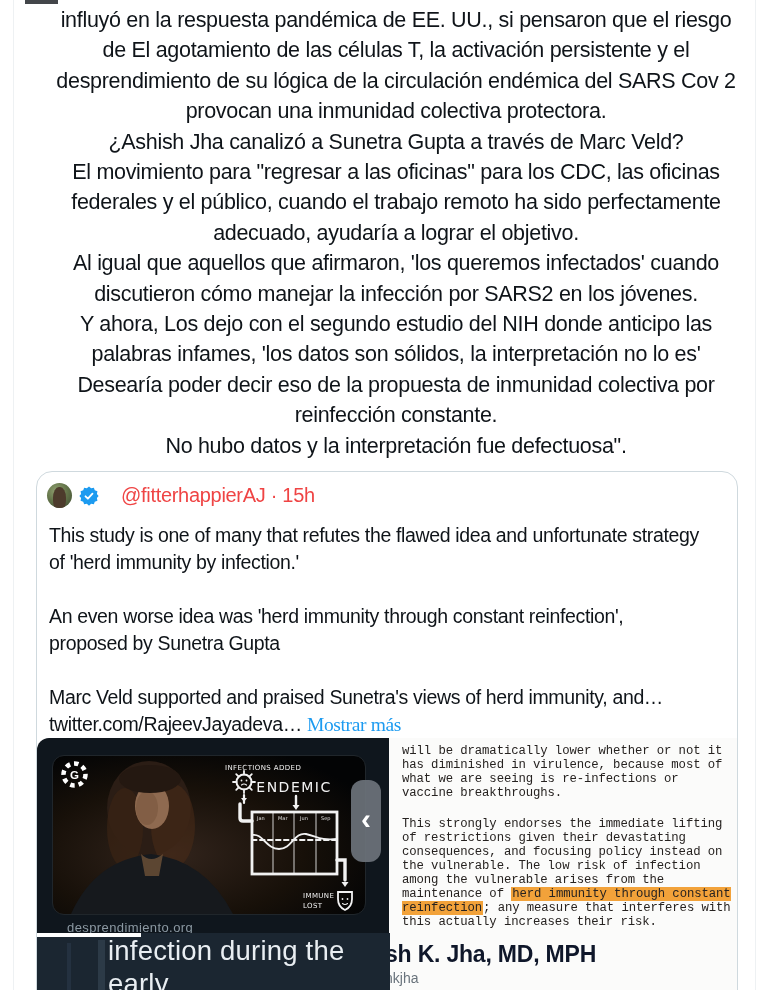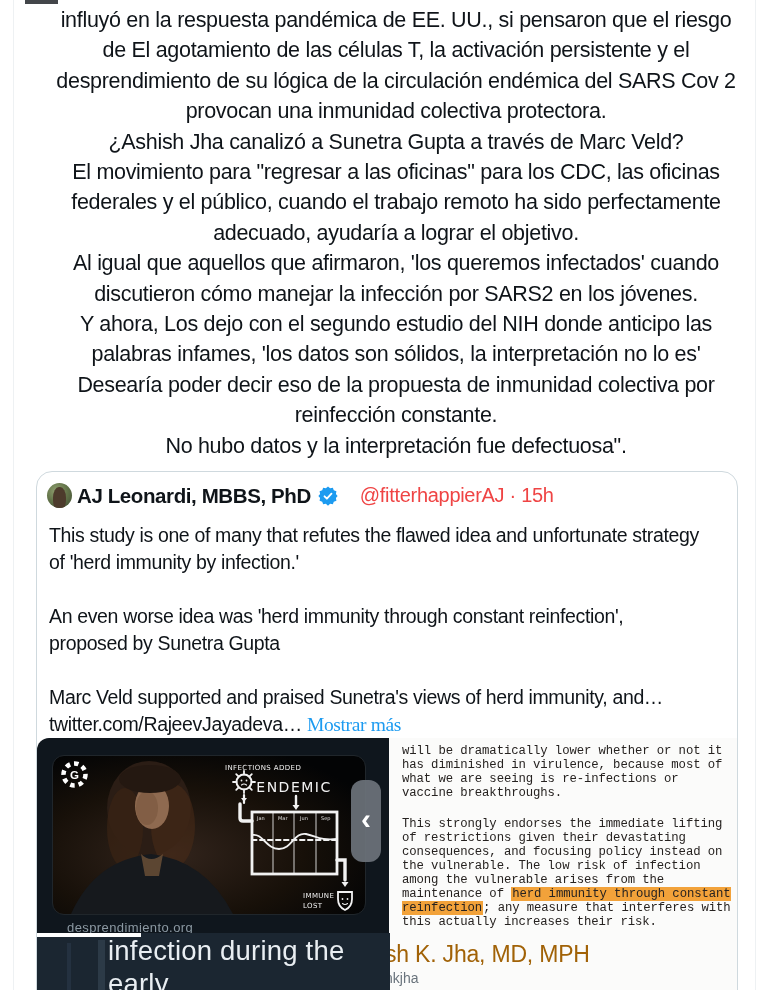--- a/index.html
+++ b/index.html
@@ -62,22 +62,22 @@
   .article-item{position:absolute;left:352px;top:0;width:348px;height:294px;background:#fbfbfa;}
   .article-text{
     position:absolute;left:13px;top:6px;width:330px;
     font-family:Liberation Mono, monospace;font-size:12.3px;line-height:14px;
     letter-spacing:-0.1px;color:#262220;
   }
   .article-text p{margin:0 0 17px 0;}
   .article-text p:last-child{margin:0;}
   mark.hl{background:#f2a23a;color:#262220;padding:0 1px;}
   .article-author{
-    position:absolute;left:-4px;top:203px;font-size:23px;font-weight:normal;
-    color:#a16207;letter-spacing:-0.2px;font-family:"Liberation Sans",sans-serif;white-space:nowrap;
+    position:absolute;left:-4px;top:203px;font-size:23px;font-weight:bold;
+    color:#0f172a;letter-spacing:-0.2px;font-family:"Liberation Sans",sans-serif;white-space:nowrap;
   }
   .article-handle{position:absolute;left:-4px;top:232px;font-size:14px;color:#69737c;font-family:"Liberation Sans",sans-serif;}
 
   .caption-band{position:absolute;left:-3px;top:195px;width:356px;height:99px;background:#1b2631;z-index:5;}
   .seam{position:absolute;left:0;top:0;width:107px;height:4px;background:#ffffff;}
   .strip-a{position:absolute;left:33px;top:10px;width:4px;height:89px;background:#243140;}
   .strip-b{position:absolute;left:64px;top:7px;width:7px;height:92px;background:#2c3a47;}
   .caption-text{
     position:absolute;left:74px;top:1px;font-size:27.5px;line-height:33px;
     color:#e9eef2;white-space:pre-line;letter-spacing:0.2px;
@@ -103,21 +103,20 @@
 Y ahora, Los dejo con el segundo estudio del NIH donde anticipo las
 palabras infames, 'los datos son sólidos, la interpretación no lo es'
 Desearía poder decir eso de la propuesta de inmunidad colectiva por
 reinfección constante.
 No hubo datos y la interpretación fue defectuosa".</div>
 
 <div class="quote-card">
 
   <div class="q-header">
     <div class="avatar"></div>
-    <span class="q-name">AJ Leonardi, MBBS, PhD</span>
     <svg class="badge" viewBox="0 0 24 24">
       <path fill="#1d9bf0" d="M12 1.5l2.3 2 3-.6 1 2.9 2.9 1-.6 3L22.5 12l-1.9 2.2.6 3-2.9 1-1 2.9-3-.6-2.3 2-2.3-2-3 .6-1-2.9-2.9-1 .6-3L1.5 12l1.9-2.2-.6-3 2.9-1 1-2.9 3 .6z"></path>
       <path fill="none" stroke="#ffffff" stroke-width="2" stroke-linecap="round" stroke-linejoin="round" d="M8.2 12.3l2.6 2.6 5-5.4"></path>
     </svg>
     <span class="q-meta">@fitterhappierAJ · 15h</span>
   </div>
 
   <div class="q-body"><span class="q-text">This study is one of many that refutes the flawed idea and unfortunate strategy
 of 'herd immunity by infection.'
 

